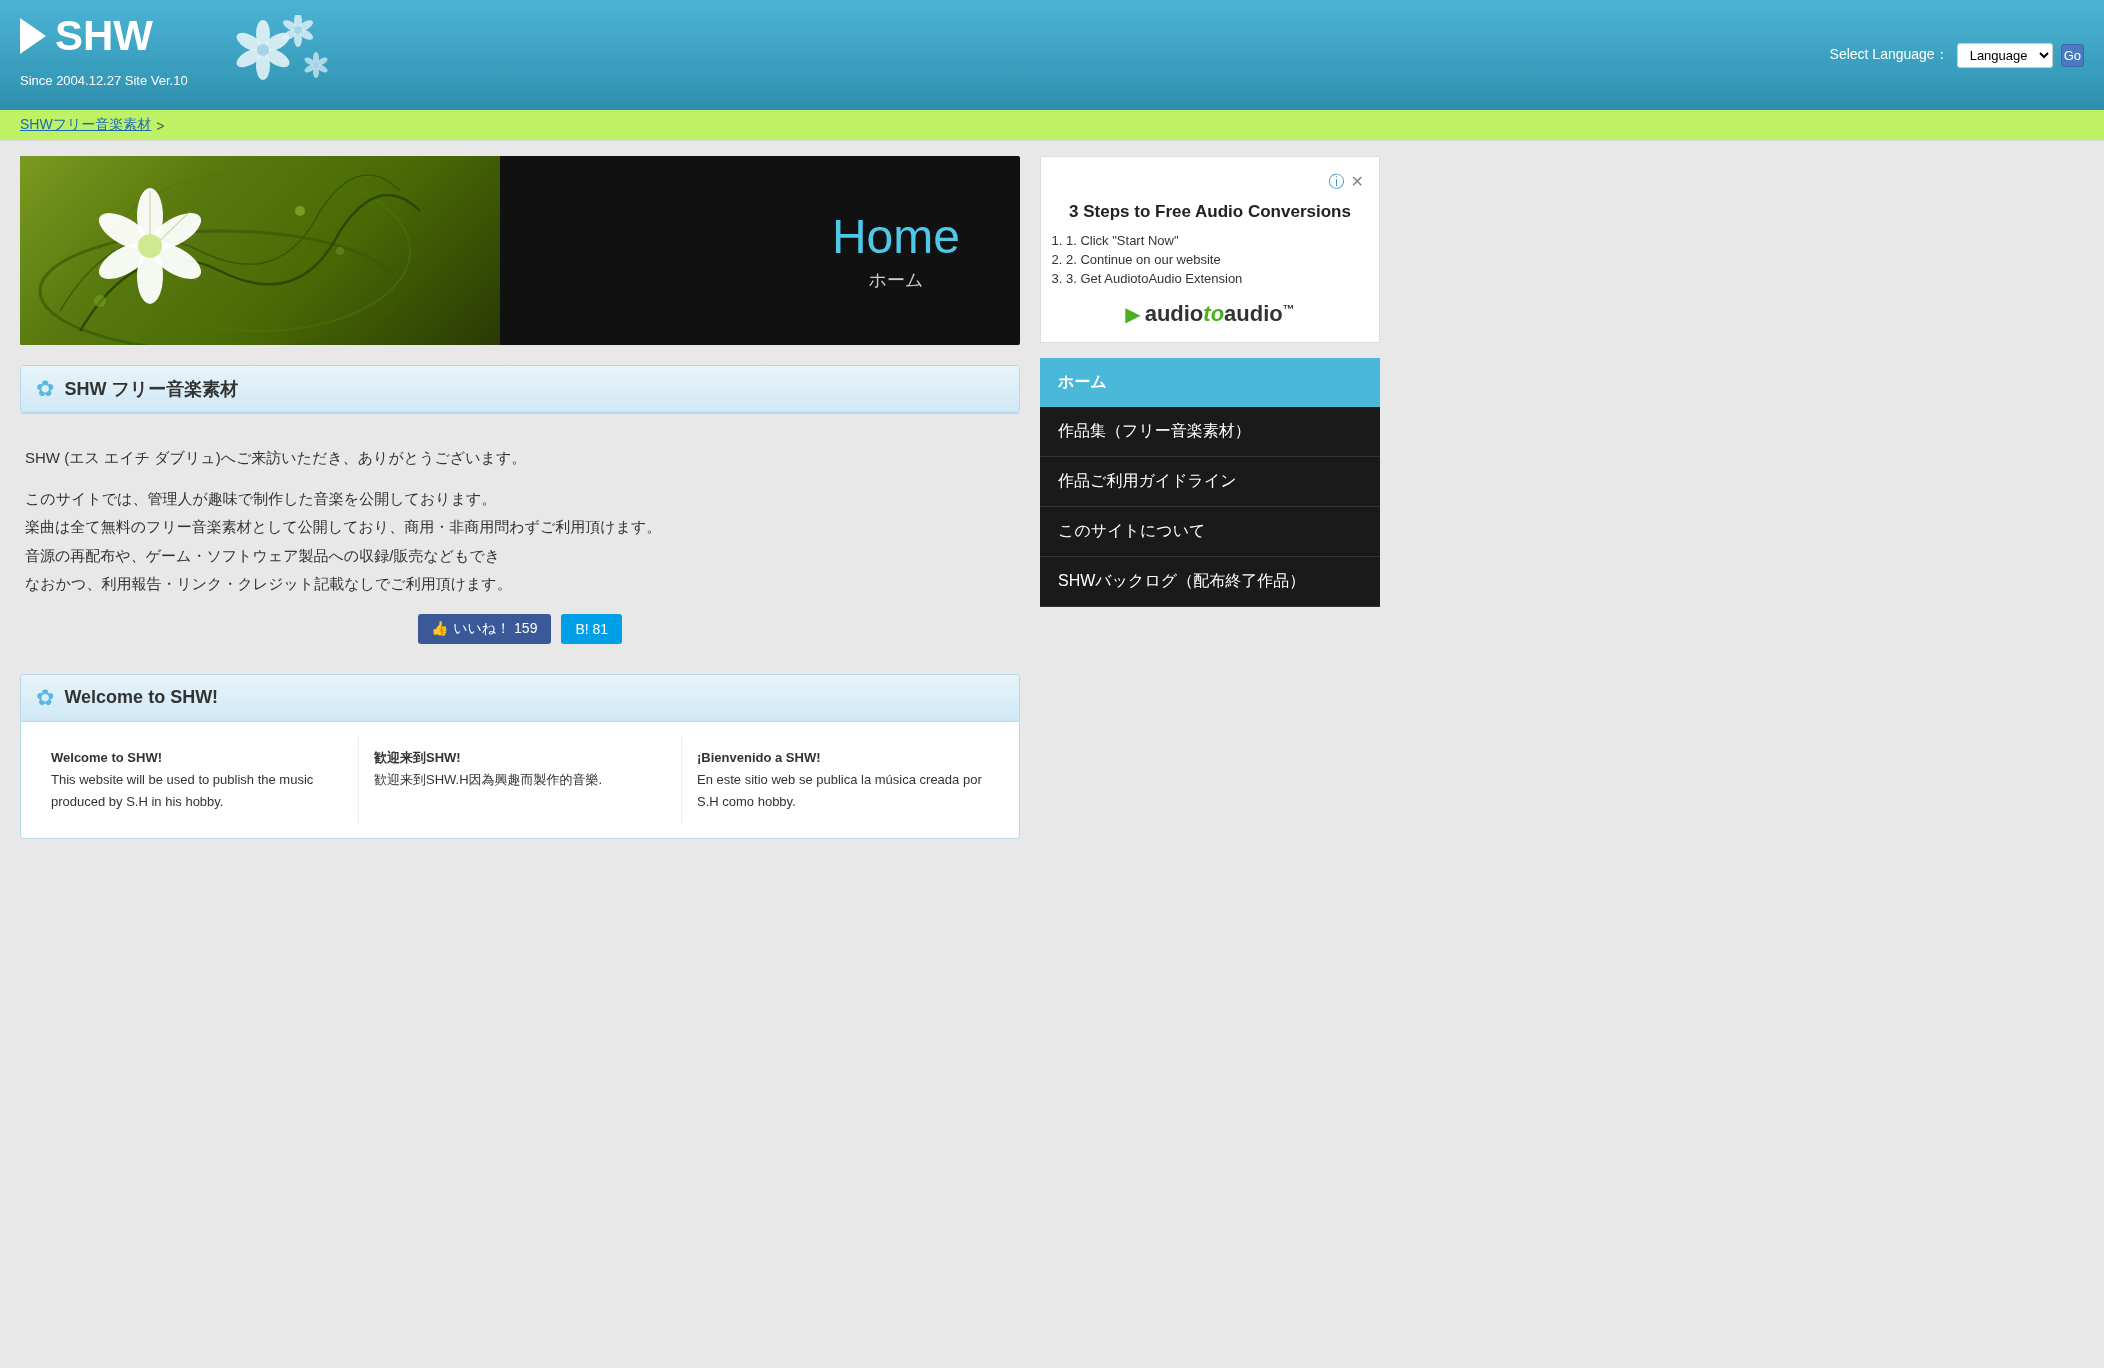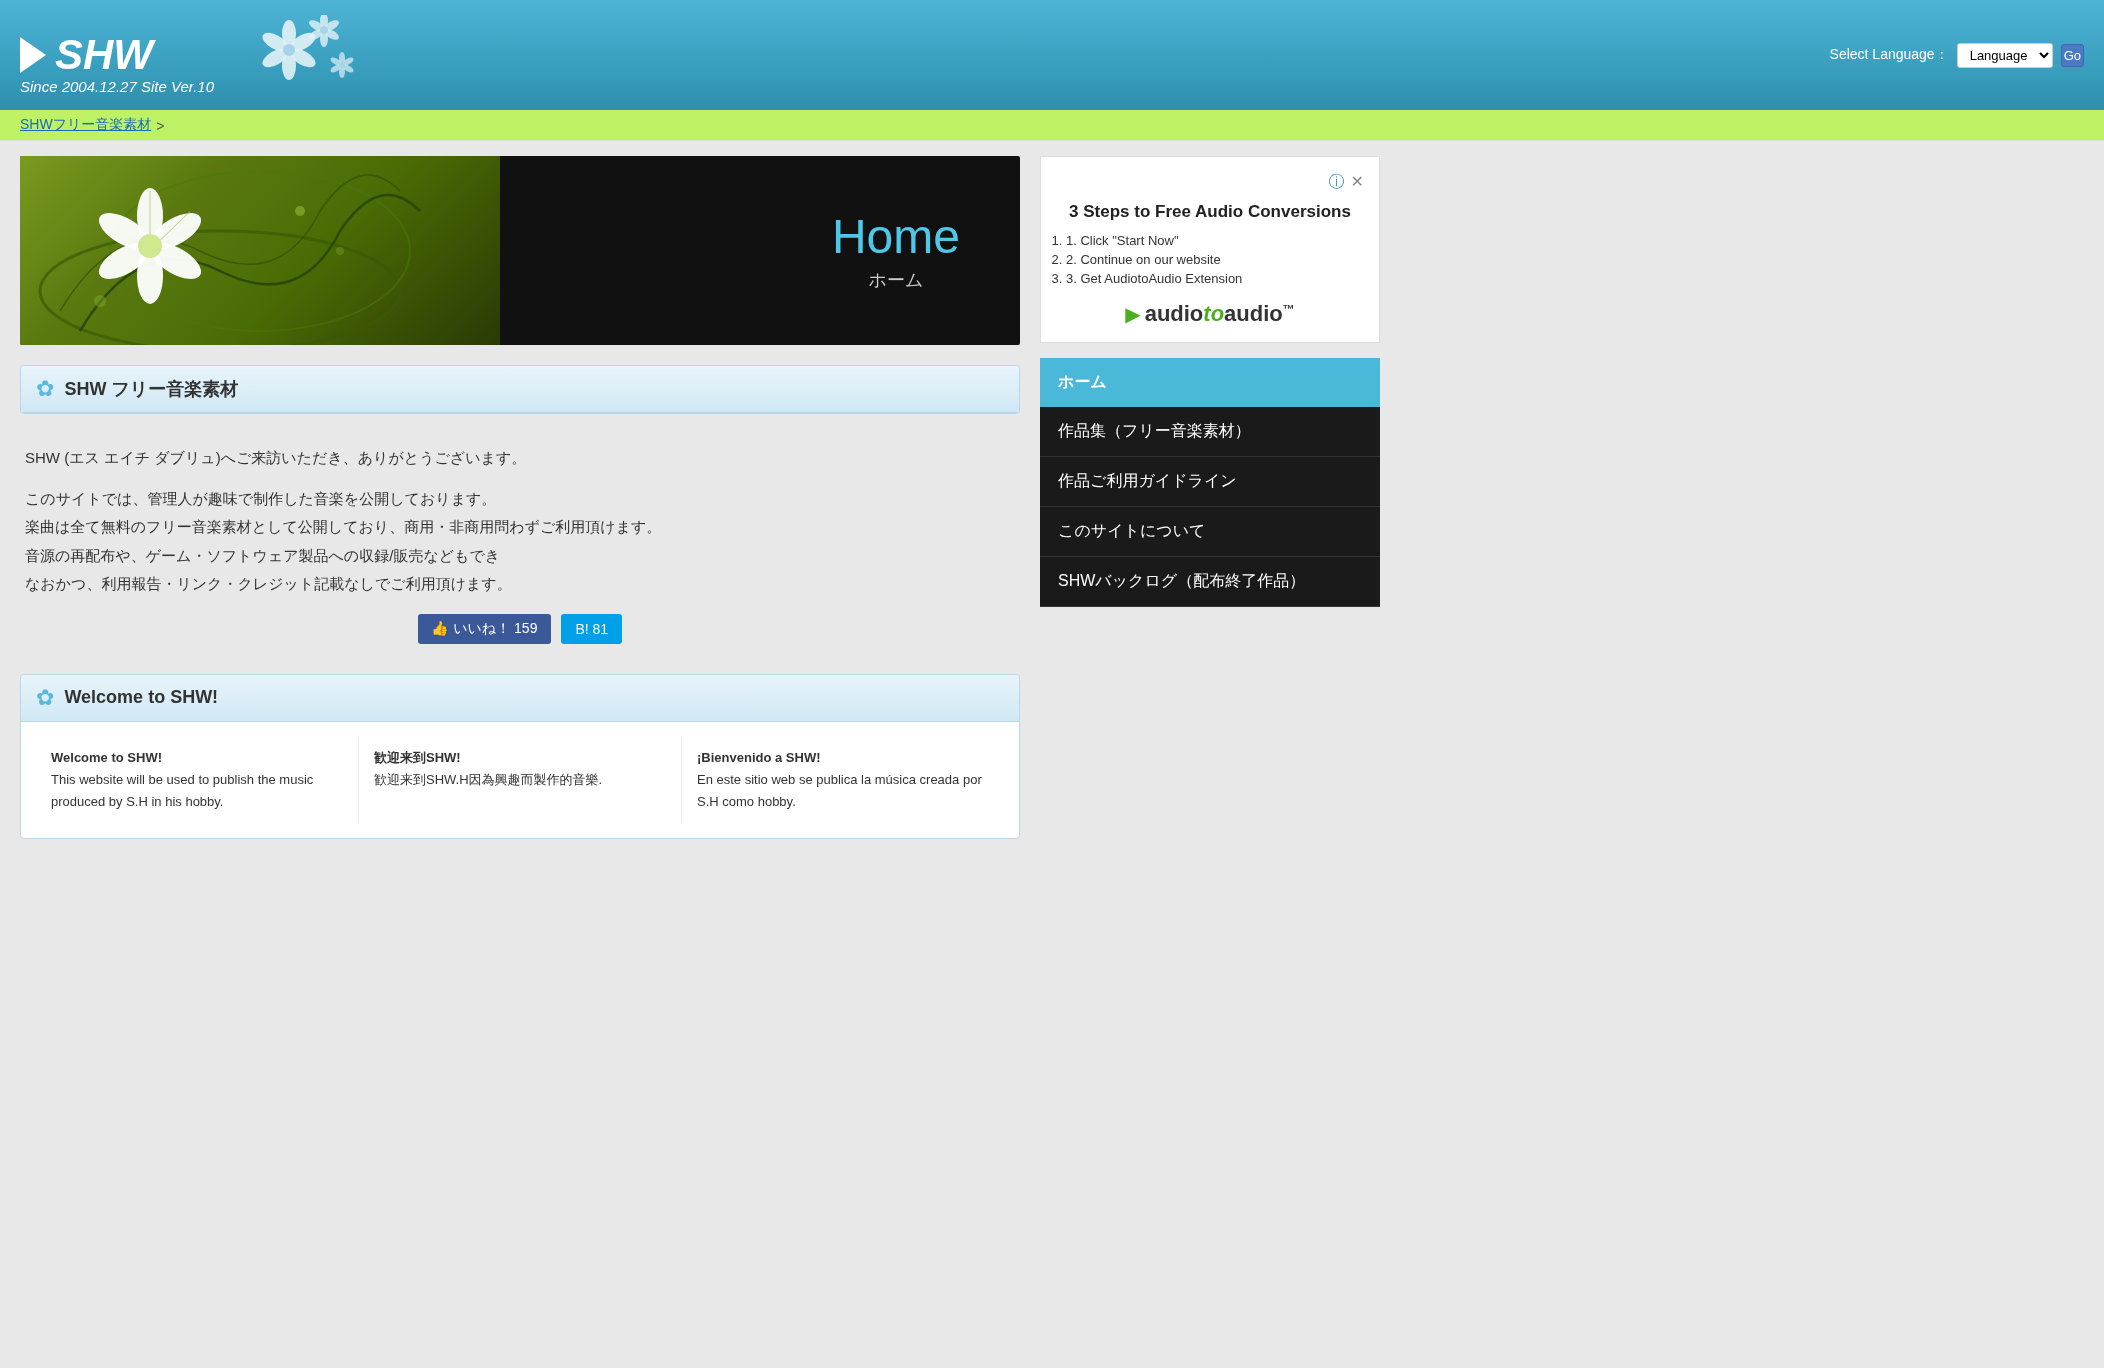--- a/index.html
+++ b/index.html
@@ -9,23 +9,22 @@
     #header {
       background: linear-gradient(180deg, #4db3d4 0%, #3a9fbf 60%, #2e8eac 100%);
       padding: 10px 20px;
       display: flex;
       align-items: center;
       justify-content: space-between;
       min-height: 110px;
     }
     #logo-area {
       display: flex;
-      align-items: flex-end;
+      align-items: flex-start;
       gap: 10px;
-      font-style: italic;
     }
     #logo-text {
       display: flex;
       flex-direction: column;
     }
     #logo-title {
       font-size: 42px;
       font-weight: bold;
       color: white;
       display: flex;
@@ -35,23 +34,23 @@
     }
     #logo-triangle {
       width: 0;
       height: 0;
       border-top: 18px solid transparent;
       border-bottom: 18px solid transparent;
       border-left: 26px solid white;
       margin-right: 4px;
     }
     #logo-subtitle {
-      font-size: 15px;
-      color: white;
-      margin-top: 2px;
+      font-size: 13px;
+      color: white;
+      margin-top: 16px;
     }
     #logo-flowers {
       display: flex;
       align-items: center;
       margin-left: 10px;
     }
     .flower-svg { opacity: 0.85; }
 
     #lang-area {
       display: flex;

